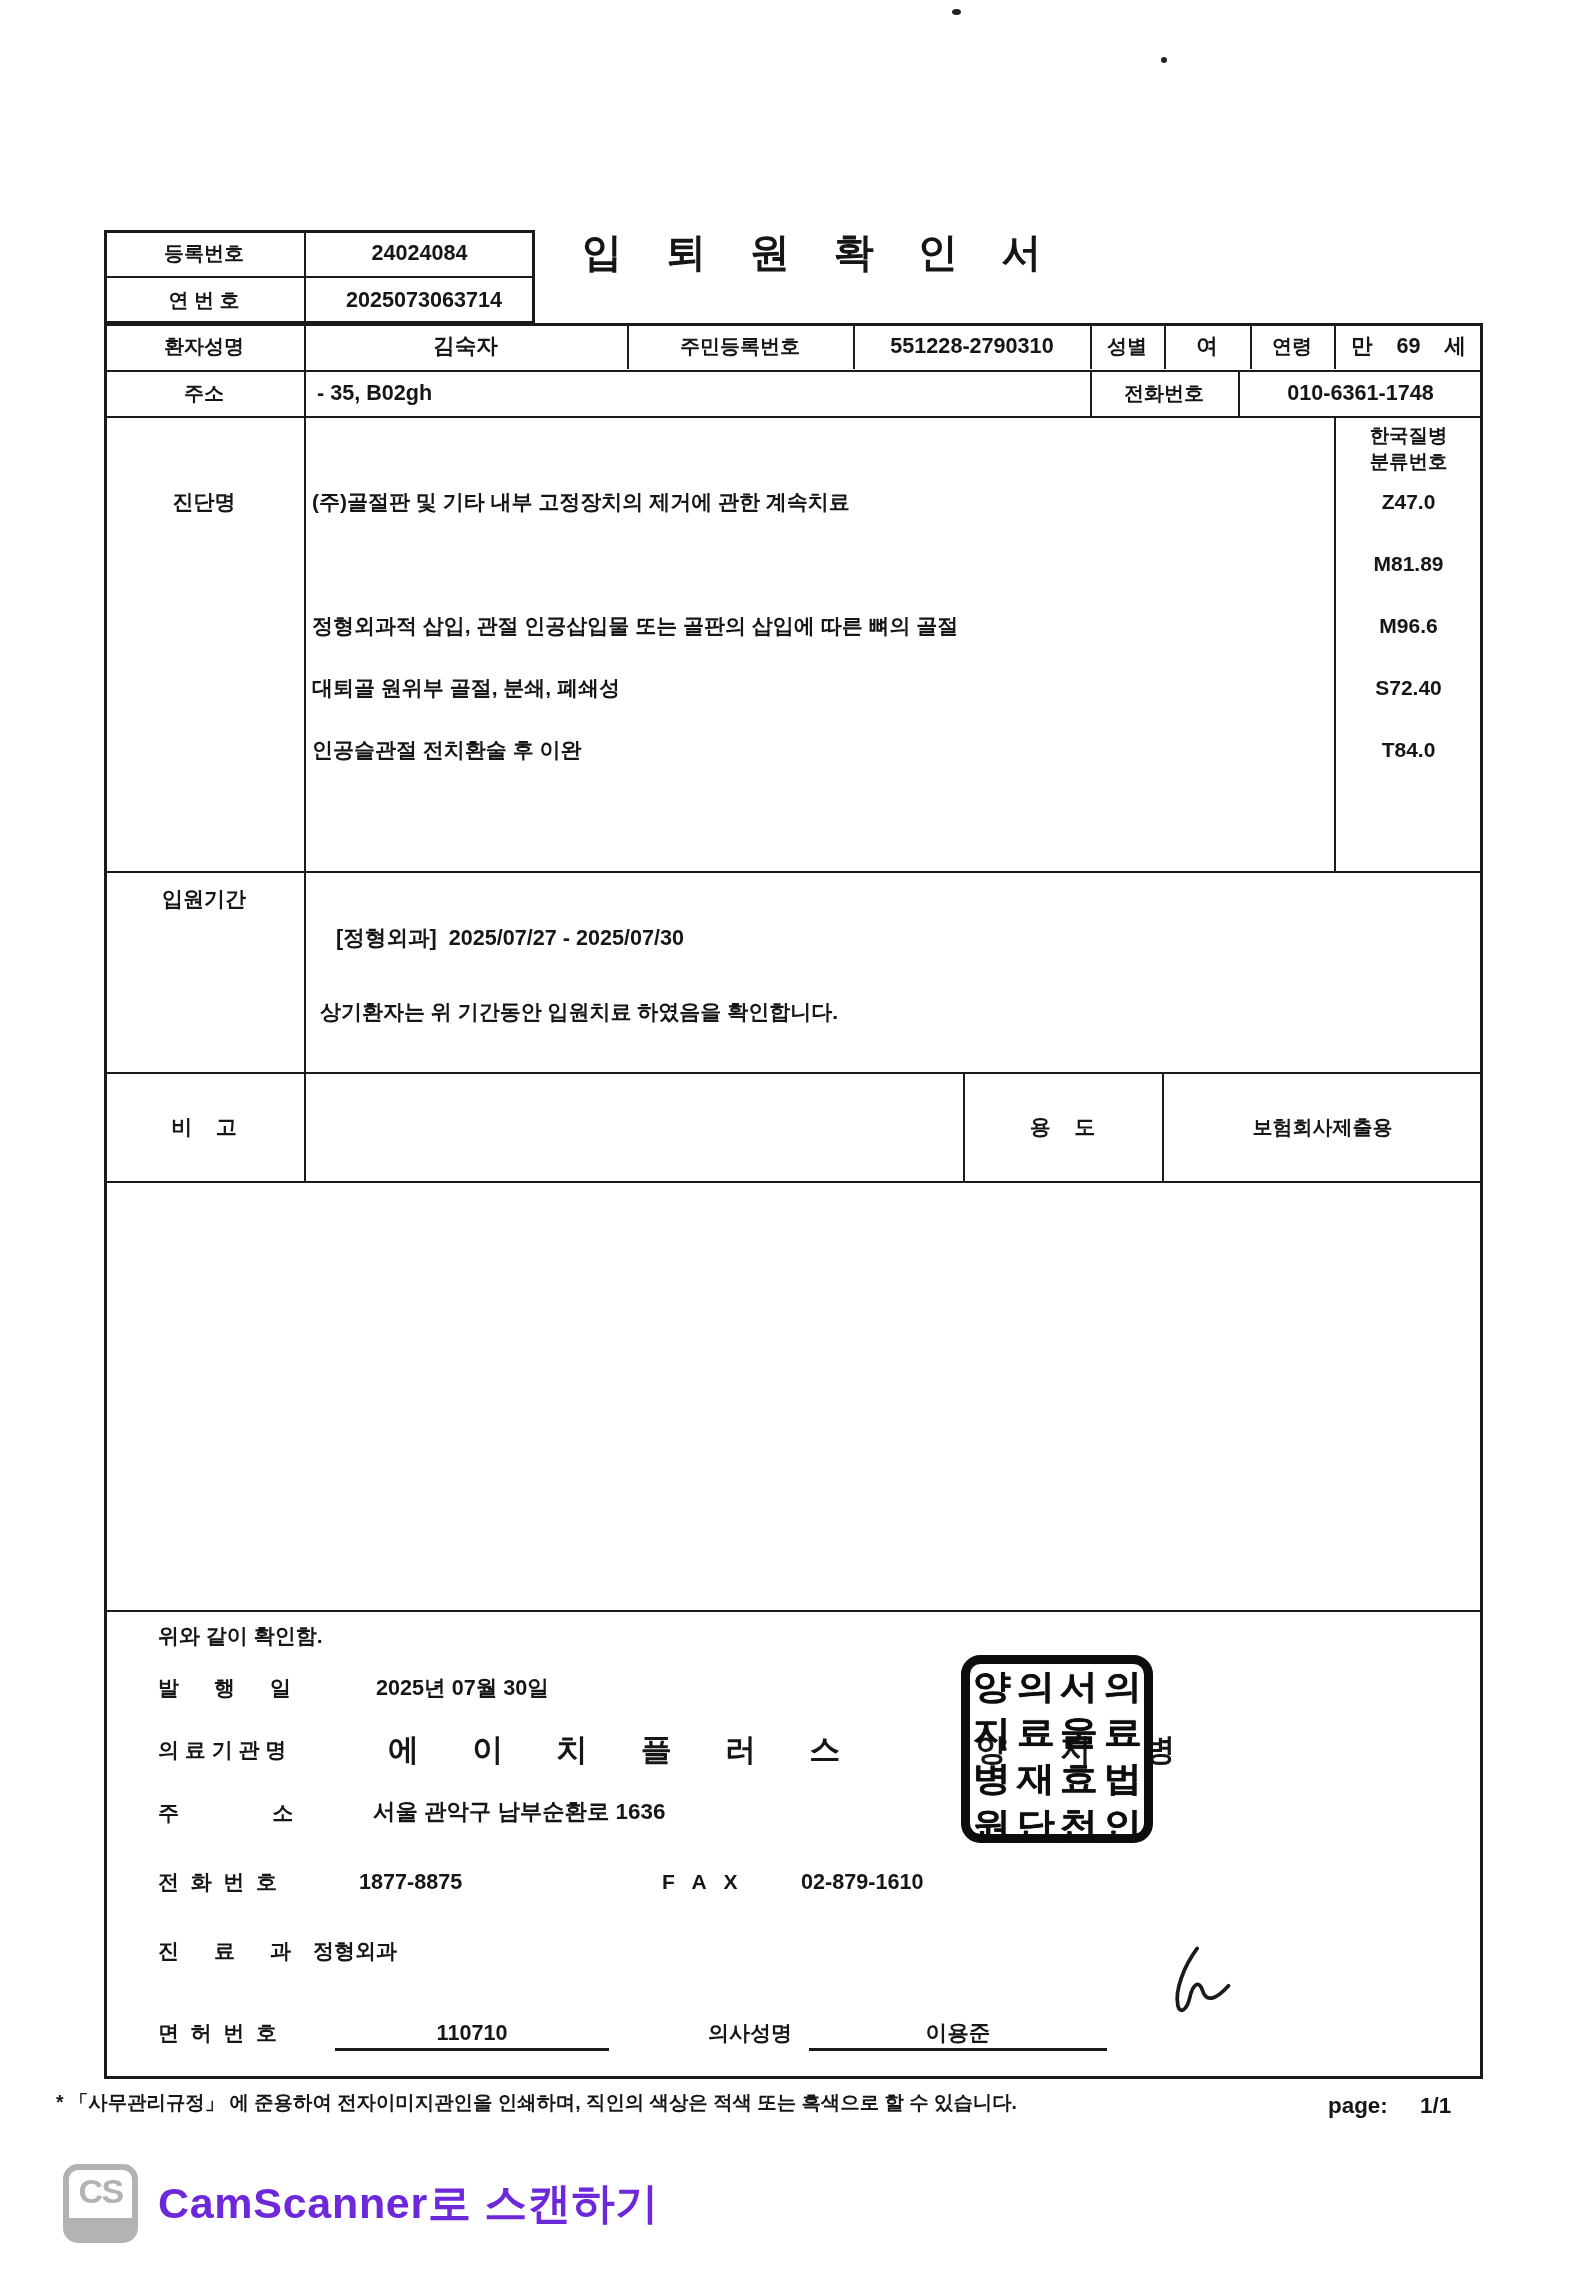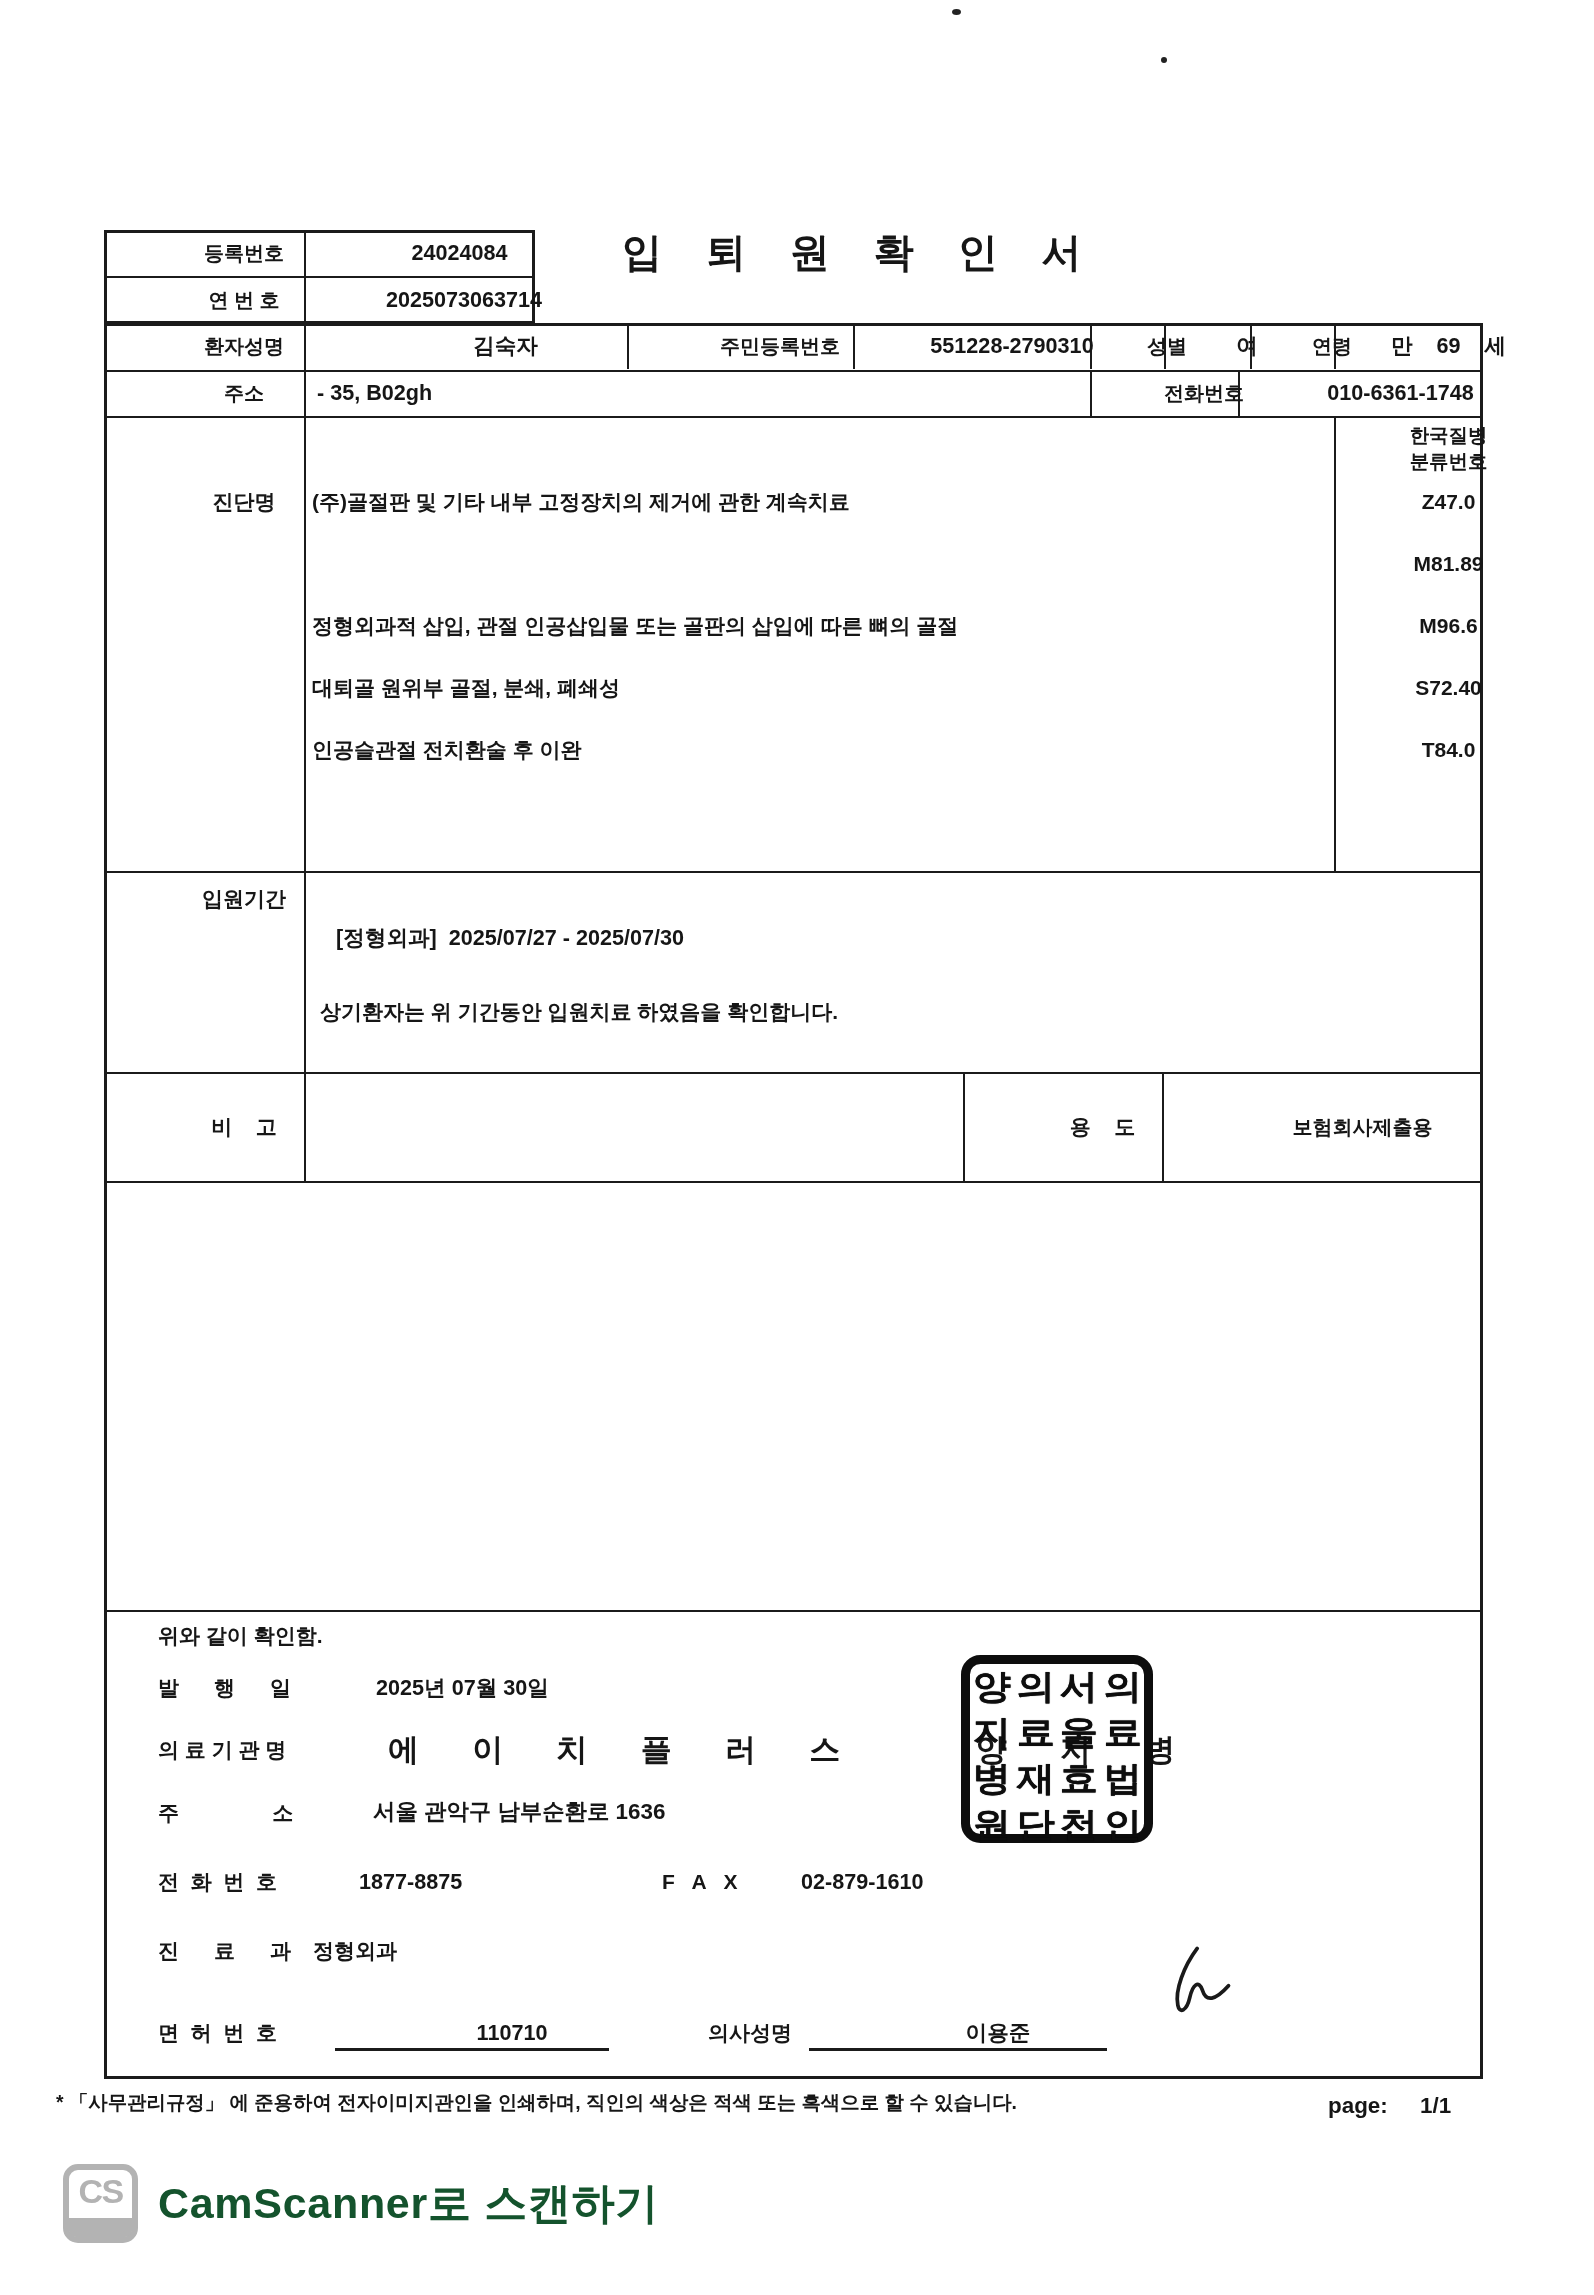--- a/index.html
+++ b/index.html
@@ -2,21 +2,21 @@
 <html style="font-size:12px"><head>
 <meta charset="utf-8">
 <style>
   html,body{margin:0;padding:0;background:#e8e8e8;}
   #page{
     position:relative;width:1595px;height:2295px;background:#ffffff;
     font-family:"Liberation Sans","DejaVu Sans",sans-serif;color:#141414;
     overflow:hidden;
   }
   .t{position:absolute;display:flex;align-items:center;white-space:pre;color:#161616;line-height:1.15;}
-  .c{justify-content:center;text-align:left;margin-left:40px;}
+  .c{justify-content:center;text-align:left;}
   .vl{position:absolute;width:2.2px;background:#1b1b1b;}
   .hl{position:absolute;height:2.2px;background:#1b1b1b;}
   .box{position:absolute;border:3px solid #1b1b1b;box-sizing:border-box;background:transparent;}
   .lbl{font-weight:700;}
   .val{font-weight:600;border-radius:10px;}
   .speck{position:absolute;background:#222;border-radius:50%;}
   
   #stamp{
     position:absolute;left:961px;top:1655px;width:192px;height:188px;
     border:9.7px solid #0d0d0d;border-radius:19.4px;box-sizing:border-box;
@@ -34,21 +34,21 @@
     border:6.7px solid #b3b3b3;border-radius:15px;box-sizing:border-box;
   }
   #cs-badge .cs-label{
     position:absolute;top:1.5px;left:0;right:0;text-align:center;
     font-size:34px;font-weight:800;color:#b3b3b3;letter-spacing:-1.5px;
   }
   #cs-badge .cs-bar{
     position:absolute;left:0;right:0;bottom:0;height:19.4px;background:#b3b3b3;
     border-radius:0 0 6.7px 6.7px;
   }
-  .wm{color:#14532d;}
+  .wm{color:#6d28d9;}
 </style>
 </head>
 <body>
 
 <div id="page">
 
   <div class="speck" style="left:952px;top:9px;width:9px;height:6px;"></div>
   <div class="speck" style="left:1161px;top:57px;width:6px;height:6px;"></div>
 
   <div class="box" style="left:104px;top:230px;width:431px;height:94px;"></div>

